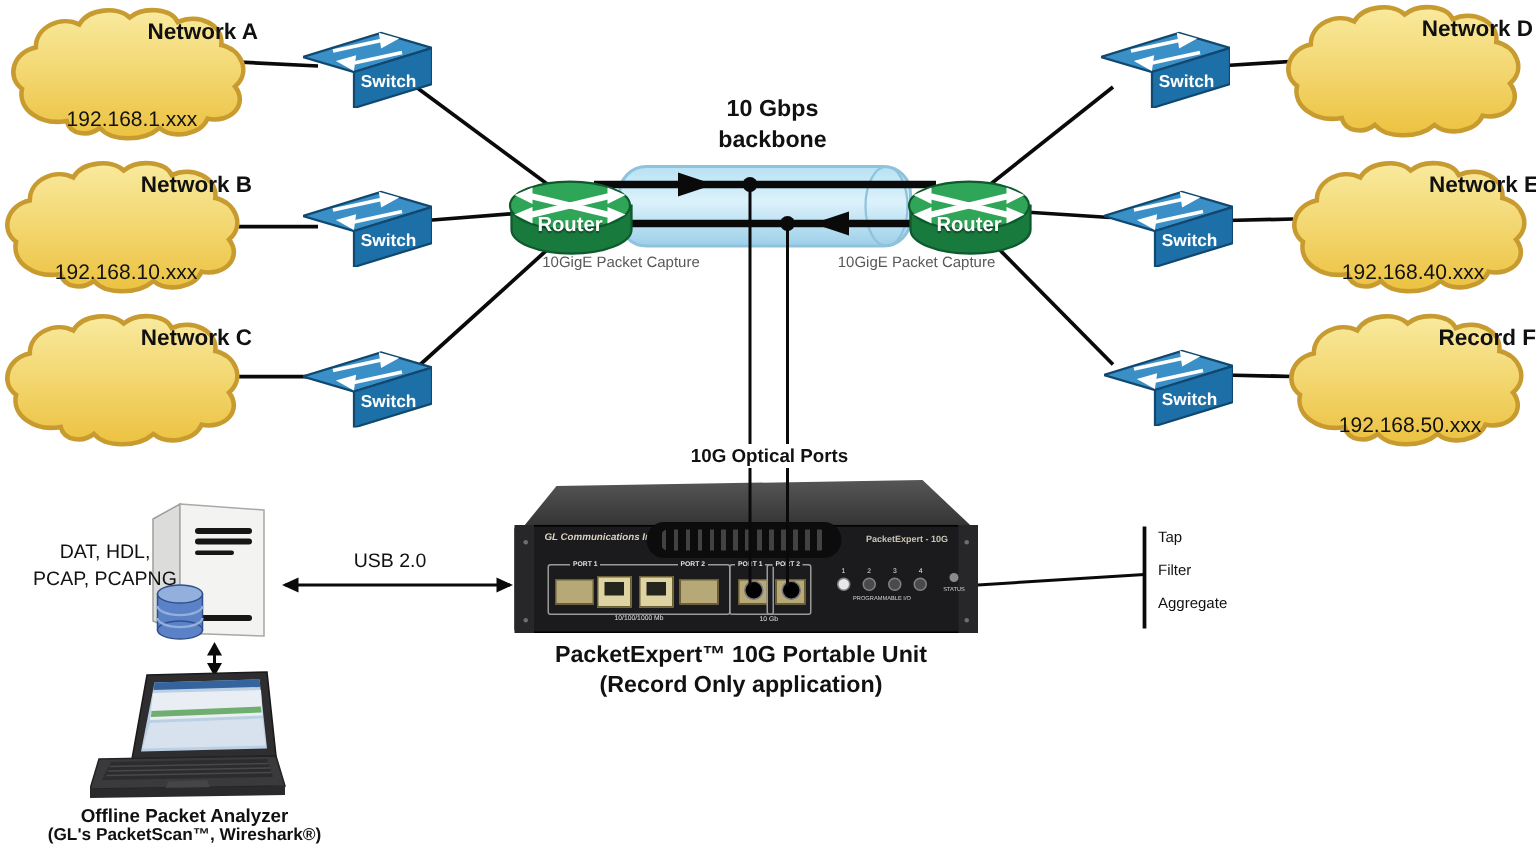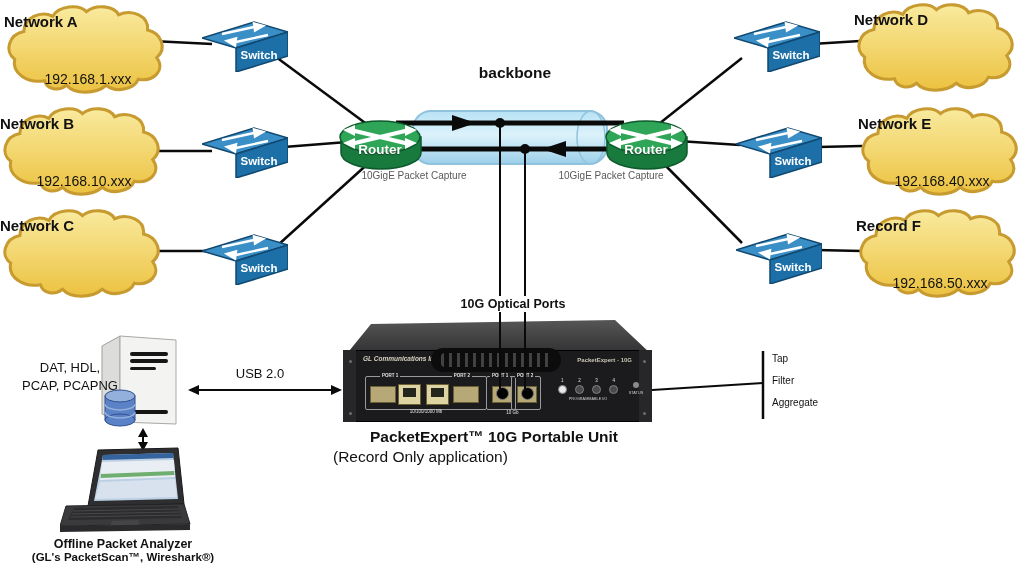--- a/index.html
+++ b/index.html
@@ -7,21 +7,21 @@
           font-family:"Liberation Sans",sans-serif;color:#111;}
   svg.layer{position:absolute;left:0;top:0;}
   #underlay{z-index:1;}
   #overlay{z-index:4;}
   .node{position:absolute;z-index:3;}
   .lbl{position:absolute;z-index:5;}
 
   
   .cloud{width:168px;height:92px;}
   .cloud svg{position:absolute;inset:0;width:100%;height:100%;}
-  .cloud .name{position:absolute;left:0;right:0;top:9px;text-align:left;
+  .cloud .name{position:absolute;left:0;right:0;top:9px;text-align:right;
                font-weight:bold;font-size:15px;}
   .cloud .subnet{position:absolute;left:0;right:0;top:39px;text-align:center;font-size:14px;margin-top:28px;}
 
   
   .switch{width:86px;height:52px;}
   .switch svg{position:absolute;inset:0;width:100%;height:100%;}
   .switch .sw-label{position:absolute;left:28px;top:24px;width:58px;height:22px;line-height:22px;
                     text-align:center;color:#fff;font-weight:bold;font-size:11.5px;}
 
   
@@ -70,21 +70,21 @@
   .leddots{display:flex;justify-content:space-between;margin-top:2px;}
   .led{width:7px;height:7px;border-radius:50%;background:#4a4a4c;border:1px solid #808082;}
   .led.on{background:#e8e8e8;}
   .ledcap{margin-top:3px;text-align:center;font-size:3.8px;color:#cfcfcf;}
   .statusgrp{position:absolute;left:282px;top:64px;width:22px;text-align:center;}
   .statusled{width:6px;height:6px;border-radius:50%;background:#8a8a8c;margin:0 auto;}
   .statuscap{margin-top:3px;font-size:3.8px;color:#cfcfcf;}
 
   
   .dev-cap1{left:333px;top:428px;width:322px;text-align:center;font-weight:bold;font-size:15.5px;}
-  .dev-cap2{left:333px;top:448px;width:322px;text-align:left;font-weight:normal;font-size:15.5px;}
+  .dev-cap2{left:333px;top:448px;width:322px;text-align:center;font-weight:bold;font-size:15.5px;}
   .usb-label{left:222px;top:366px;width:76px;text-align:center;font-size:13px;}
   .formats{left:18px;top:359px;width:104px;text-align:center;font-size:13px;line-height:18px;}
   .an-cap1{left:12px;top:537px;width:222px;text-align:center;font-weight:bold;font-size:12.5px;}
   .an-cap2{left:12px;top:551px;width:222px;text-align:center;font-weight:bold;font-size:11.5px;}
   .taps{left:772px;top:348px;width:110px;font-size:10px;line-height:22px;}
 
   .server{left:100px;top:332px;width:80px;height:96px;}
   .laptop{left:60px;top:444px;width:132px;height:94px;}
 </style>
 </head>
@@ -401,20 +401,21 @@
   <svg id="overlay" class="layer" width="1024" height="573" viewBox="0 0 1024 573">
     <g stroke="#0a0a0a" stroke-width="2" fill="#0a0a0a">
       <path d="M500,123 V391"></path>
       <path d="M525,149 V391"></path>
       <circle cx="500" cy="123" r="5" stroke="none"></circle>
       <circle cx="525" cy="149" r="5" stroke="none"></circle>
     </g>
   </svg>
 
   <div class="lbl backbone-title">
+    <div>10 Gbps</div>
     <div>backbone</div>
   </div>
   <div class="lbl capture" style="left:348px;top:170px;">10GigE Packet Capture</div>
   <div class="lbl capture" style="left:545px;top:170px;">10GigE Packet Capture</div>
   <div class="lbl optical-label">10G Optical Ports</div>
   <div class="lbl usb-label">USB 2.0</div>
   <div class="lbl formats">
     <div>DAT, HDL,</div>
     <div>PCAP, PCAPNG</div>
   </div>

